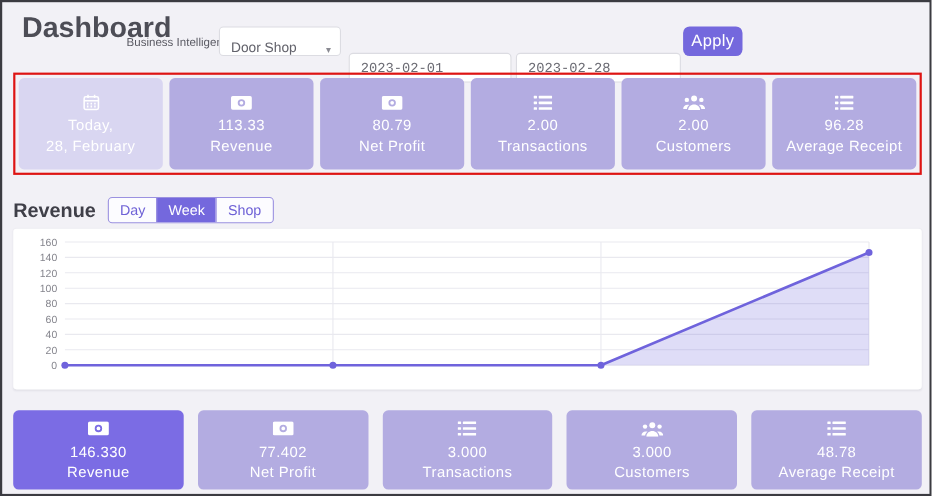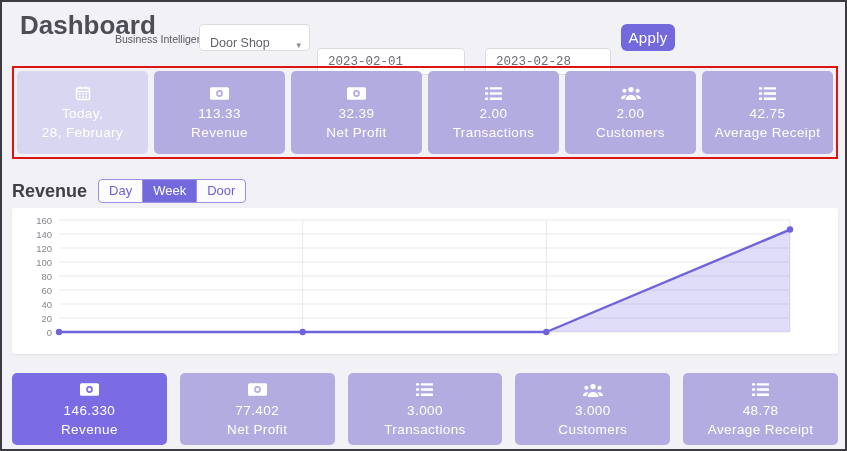--- a/index.html
+++ b/index.html
@@ -21,21 +21,21 @@
     display:flex; align-items:flex-end; justify-content:space-between;
     padding:0 8px 0 10px; font-size:12.5px; color:#62626b; cursor:pointer;
   }
   .shop-select .caret{font-size:9px; color:#8a8a92;}
   .date-input{
     position:absolute; top:22px; height:27px; box-sizing:border-box;
     background:#fff; border:1px solid #dcdce2; border-radius:4px;
     padding:0 10px; font-size:12.5px; color:#6b6b73; font-family:Liberation Mono, monospace;margin-top:24px;
   }
   .date-from{left:315px; width:148px;}
-  .date-to{left:483px; width:126px;}
+  .date-to{left:467px; width:150px;}
   .apply-btn{
     position:absolute; left:619px; top:22px; width:54px; height:27px;
     background:var(--accent); color:#fff; border:none; border-radius:6px;
     font-size:15px; font-family:"Liberation Sans",sans-serif; cursor:pointer; letter-spacing:.3px;
   }
   
   .highlight-box{
     position:absolute; left:10px; top:64px; width:826px; height:93px; box-sizing:border-box;
     border:2.5px solid var(--red); padding:3px;
   }
@@ -117,21 +117,21 @@
           <div class="val">113.33</div>
           <div class="lbl">Revenue</div>
         </div>
         <div class="card">
           <span class="icon">
             <svg viewBox="0 0 18 12" width="19" height="13">
               <path fill-rule="evenodd" fill="#fff" d="M1.5 0h15A1.5 1.5 0 0 1 18 1.5v9a1.5 1.5 0 0 1-1.5 1.5h-15A1.5 1.5 0 0 1 0 10.5v-9A1.5 1.5 0 0 1 1.5 0zM9 2.8a3.2 3.2 0 1 0 0 6.4 3.2 3.2 0 0 0 0-6.4z"></path>
               <circle cx="9" cy="6" r="1.6" fill="#fff"></circle>
             </svg>
           </span>
-          <div class="val">32.39</div>
+          <div class="val">80.79</div>
           <div class="lbl">Net Profit</div>
         </div>
         <div class="card">
           <span class="icon">
             <svg viewBox="0 0 16 14" width="17" height="15" fill="#fff">
               <rect x="0" y="1" width="3" height="2.2" rx="0.5"></rect>
               <rect x="4.5" y="1" width="11.5" height="2.2" rx="0.5"></rect>
               <rect x="0" y="5.9" width="3" height="2.2" rx="0.5"></rect>
               <rect x="4.5" y="5.9" width="11.5" height="2.2" rx="0.5"></rect>
               <rect x="0" y="10.8" width="3" height="2.2" rx="0.5"></rect>
@@ -159,32 +159,32 @@
           <span class="icon">
             <svg viewBox="0 0 16 14" width="17" height="15" fill="#fff">
               <rect x="0" y="1" width="3" height="2.2" rx="0.5"></rect>
               <rect x="4.5" y="1" width="11.5" height="2.2" rx="0.5"></rect>
               <rect x="0" y="5.9" width="3" height="2.2" rx="0.5"></rect>
               <rect x="4.5" y="5.9" width="11.5" height="2.2" rx="0.5"></rect>
               <rect x="0" y="10.8" width="3" height="2.2" rx="0.5"></rect>
               <rect x="4.5" y="10.8" width="11.5" height="2.2" rx="0.5"></rect>
             </svg>
           </span>
-          <div class="val">42.75</div>
+          <div class="val">96.28</div>
           <div class="lbl">Average Receipt</div>
         </div>
       </div>
   </div>
 
   <div class="revenue-head">
     <span class="rev-title">Revenue</span>
     <div class="tabs" id="period-tabs">
         <span class="tab">Day</span>
         <span class="tab active">Week</span>
-        <span class="tab">Door</span>
+        <span class="tab">Shop</span>
       </div>
   </div>
 
   <div class="chart-card">
     <svg id="chart-svg" viewBox="0 0 824 124">
         <line x1="47" y1="120" x2="778" y2="120" stroke="#e9e9ef" stroke-width="1"></line>
         <text x="40" y="123.5" text-anchor="end" font-size="9.5" fill="#85858d" font-family="Liberation Sans, sans-serif">0</text>
         <line x1="47" y1="106" x2="778" y2="106" stroke="#e9e9ef" stroke-width="1"></line>
         <text x="40" y="109.5" text-anchor="end" font-size="9.5" fill="#85858d" font-family="Liberation Sans, sans-serif">20</text>
         <line x1="47" y1="92" x2="778" y2="92" stroke="#e9e9ef" stroke-width="1"></line>

